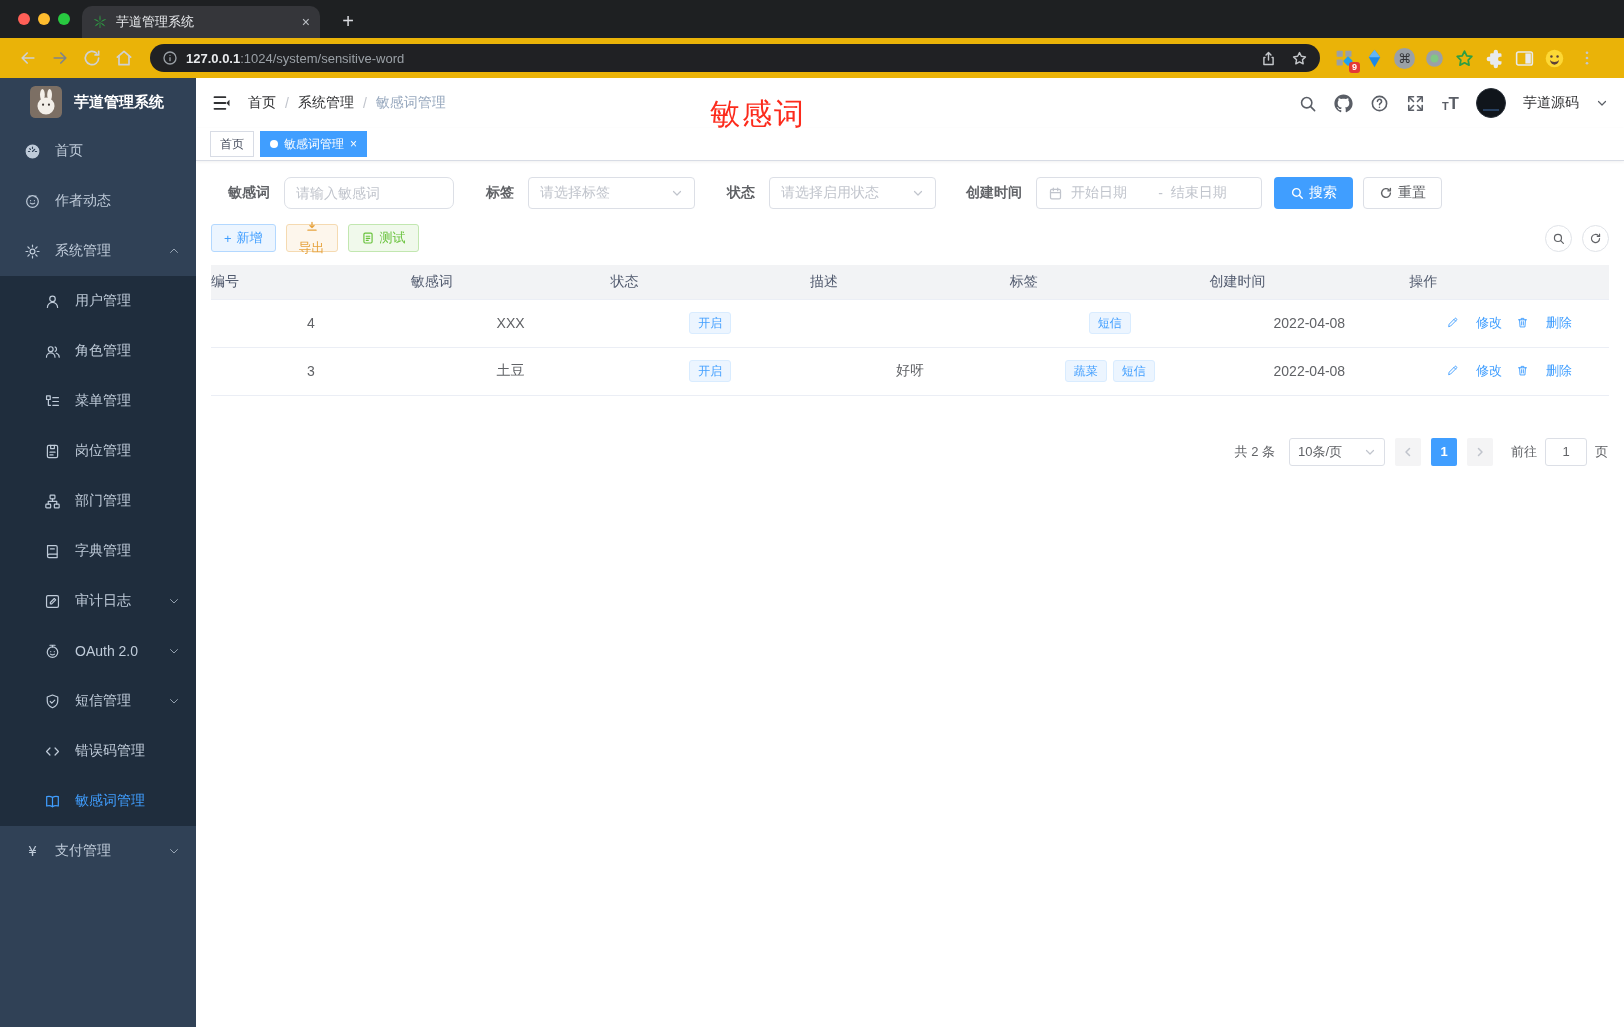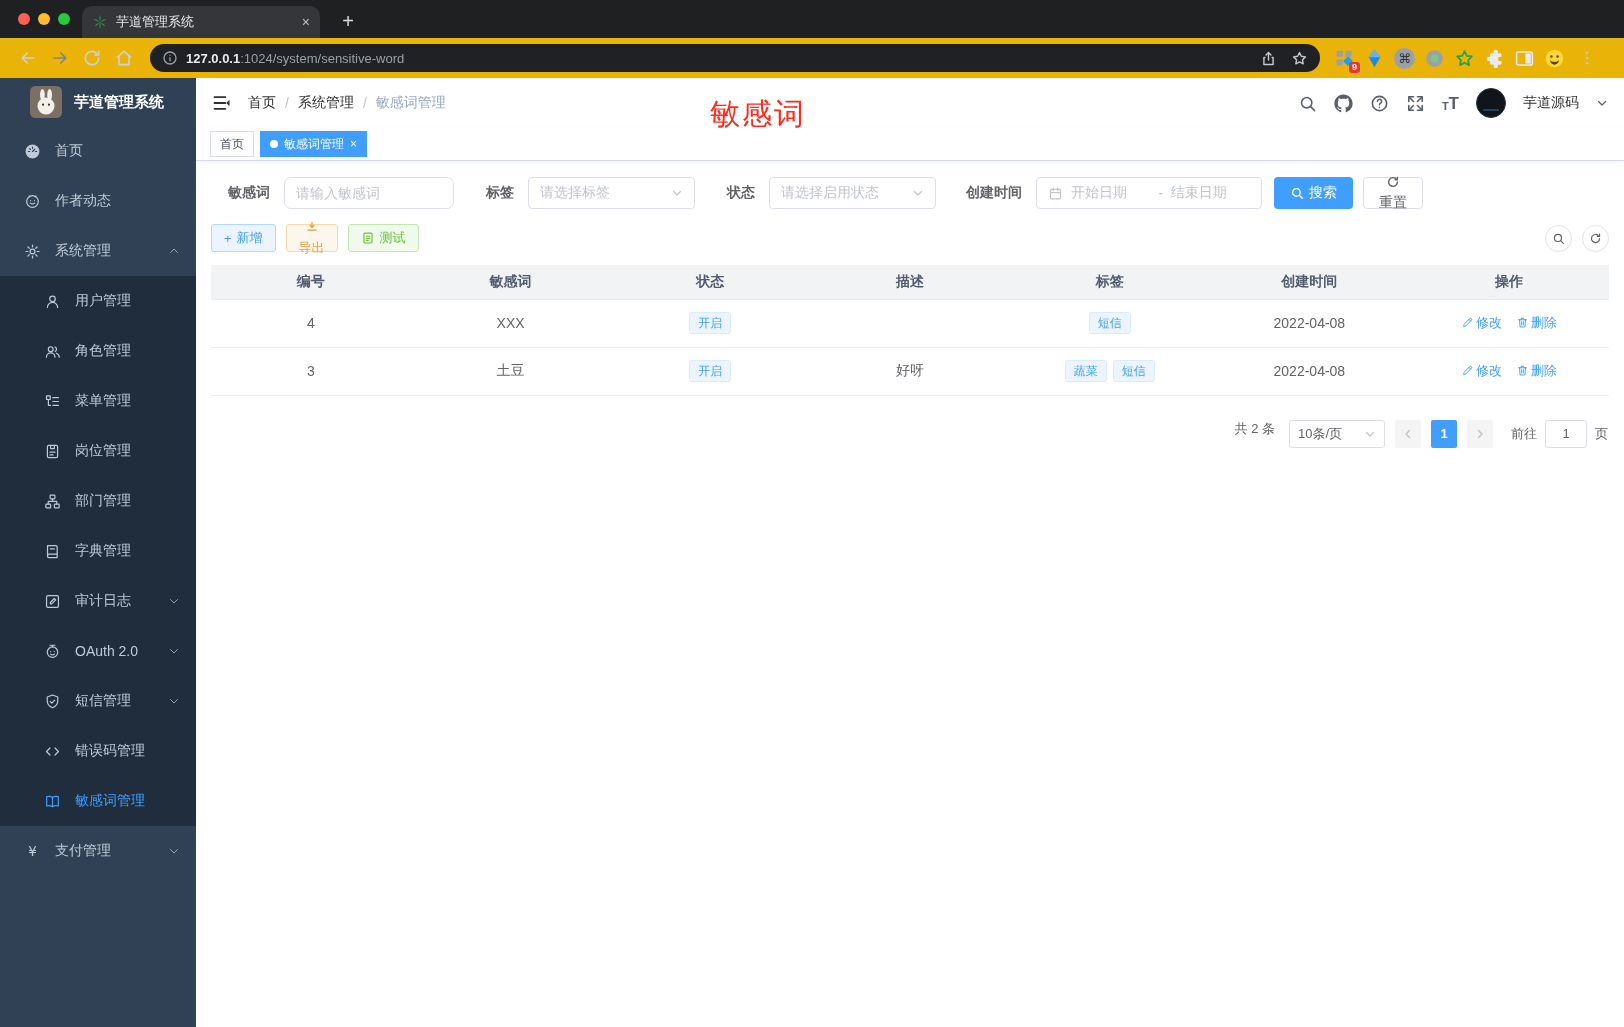--- a/index.html
+++ b/index.html
@@ -94,44 +94,44 @@
   .sel-caret { width:12px; height:12px; color:#c0c4cc; }
   .f-dates { width:226px; gap:8px; }
   .cal-ico { width:15px; height:15px; color:#c0c4cc; flex-shrink:0; }
   .date-ph { flex:1; text-align:left; white-space:nowrap; }
   .date-sep { color:#c0c4cc; }
   .btn { height:32px; border-radius:4px; font-size:14px; display:inline-flex; align-items:center;
          justify-content:center; gap:5px; cursor:pointer; border:1px solid transparent; padding:0 15px;
          font-family:inherit; white-space:nowrap; }
   .btn .b-ico { width:14px; height:14px; }
   .btn-primary { background:#409eff; color:#fff; margin-left:12px; }
-  .btn-plain { background:#fff; border-color:#dcdfe6; color:#606266; margin-left:10px;flex-direction:column; }
+  .btn-plain { background:#fff; border-color:#dcdfe6; color:#606266; margin-left:10px; }
 
   .tool-row { display:flex; align-items:center; margin-top:15px; }
   .btn-sm { height:28px; padding:0 12px; font-size:13px; border-radius:3px; }
   .btn-blue  { background:#ecf5ff; border-color:#b3d8ff; color:#409eff; }
   .btn-warn  { background:#fdf6ec; border-color:#f5dab1; color:#e6a23c; margin-left:10px;flex-direction:column; }
   .btn-green { background:#f0f9eb; border-color:#c2e7b0; color:#67c23a; margin-left:10px; }
   .tool-right { margin-left:auto; display:flex; gap:10px; }
   .circle-btn { width:27px; height:27px; border-radius:50%; border:1px solid #e0e3e8; background:#fff;
                 display:flex; align-items:center; justify-content:center; color:#606266; cursor:pointer; }
   .circle-btn .b-ico { width:13px; height:13px; }
 
   table { width:100%; border-collapse:collapse; table-layout:fixed; margin-top:13px; font-size:14px; }
-  thead th { background:#f2f3f5; color:#515a6e; font-weight:700; height:34px; text-align:center;
+  thead th { background:#f2f3f5; color:#515a6e; font-weight:400; height:34px; text-align:left;
              white-space:nowrap;margin-top:44px; }
   tbody td { height:48px; text-align:center; color:#606266; border-bottom:1px solid #ebeef5; }
   tbody tr:first-child td { border-top:1px solid #ebeef5; }
   .chip { display:inline-flex; align-items:center; height:22px; padding:0 8px; font-size:12px;
           background:#ecf5ff; border:1px solid #d9ecff; color:#409eff; border-radius:3px; margin:0 3px; }
-  .act-link { color:#409eff; font-size:13px; display:inline-flex; align-items:center; gap:2px;
+  .act-link { color:#409eff; font-size:13px; display:inline-flex; align-items:center; gap:17px;
               margin:0 7px; cursor:pointer; text-decoration:none; }
   .act-link .b-ico { width:13px; height:13px; }
 
-  .pagination { display:flex; align-items:flex-start; justify-content:flex-end; margin-top:24px;
+  .pagination { display:flex; align-items:center; justify-content:flex-end; margin-top:42px;
                 font-size:13px; color:#606266; gap:10px; padding-right:1px; }
   .pg-total { margin-right:4px; }
   .pg-size { width:96px; height:28px; border:1px solid #dcdfe6; border-radius:3px; display:flex;
              align-items:center; justify-content:space-between; padding:0 8px; cursor:pointer; }
   .pg-arrow { width:26px; height:28px; background:#f4f4f5; border-radius:2px; color:#c0c4cc;
               display:flex; align-items:center; justify-content:center; cursor:default; }
   .pg-arrow .b-ico { width:12px; height:12px; }
   .pg-page { width:26px; height:28px; border-radius:2px; background:#409eff; color:#fff; font-weight:700;
              display:flex; align-items:center; justify-content:center; cursor:pointer; }
   .pg-goto { display:flex; align-items:center; gap:8px; margin-left:8px; }

